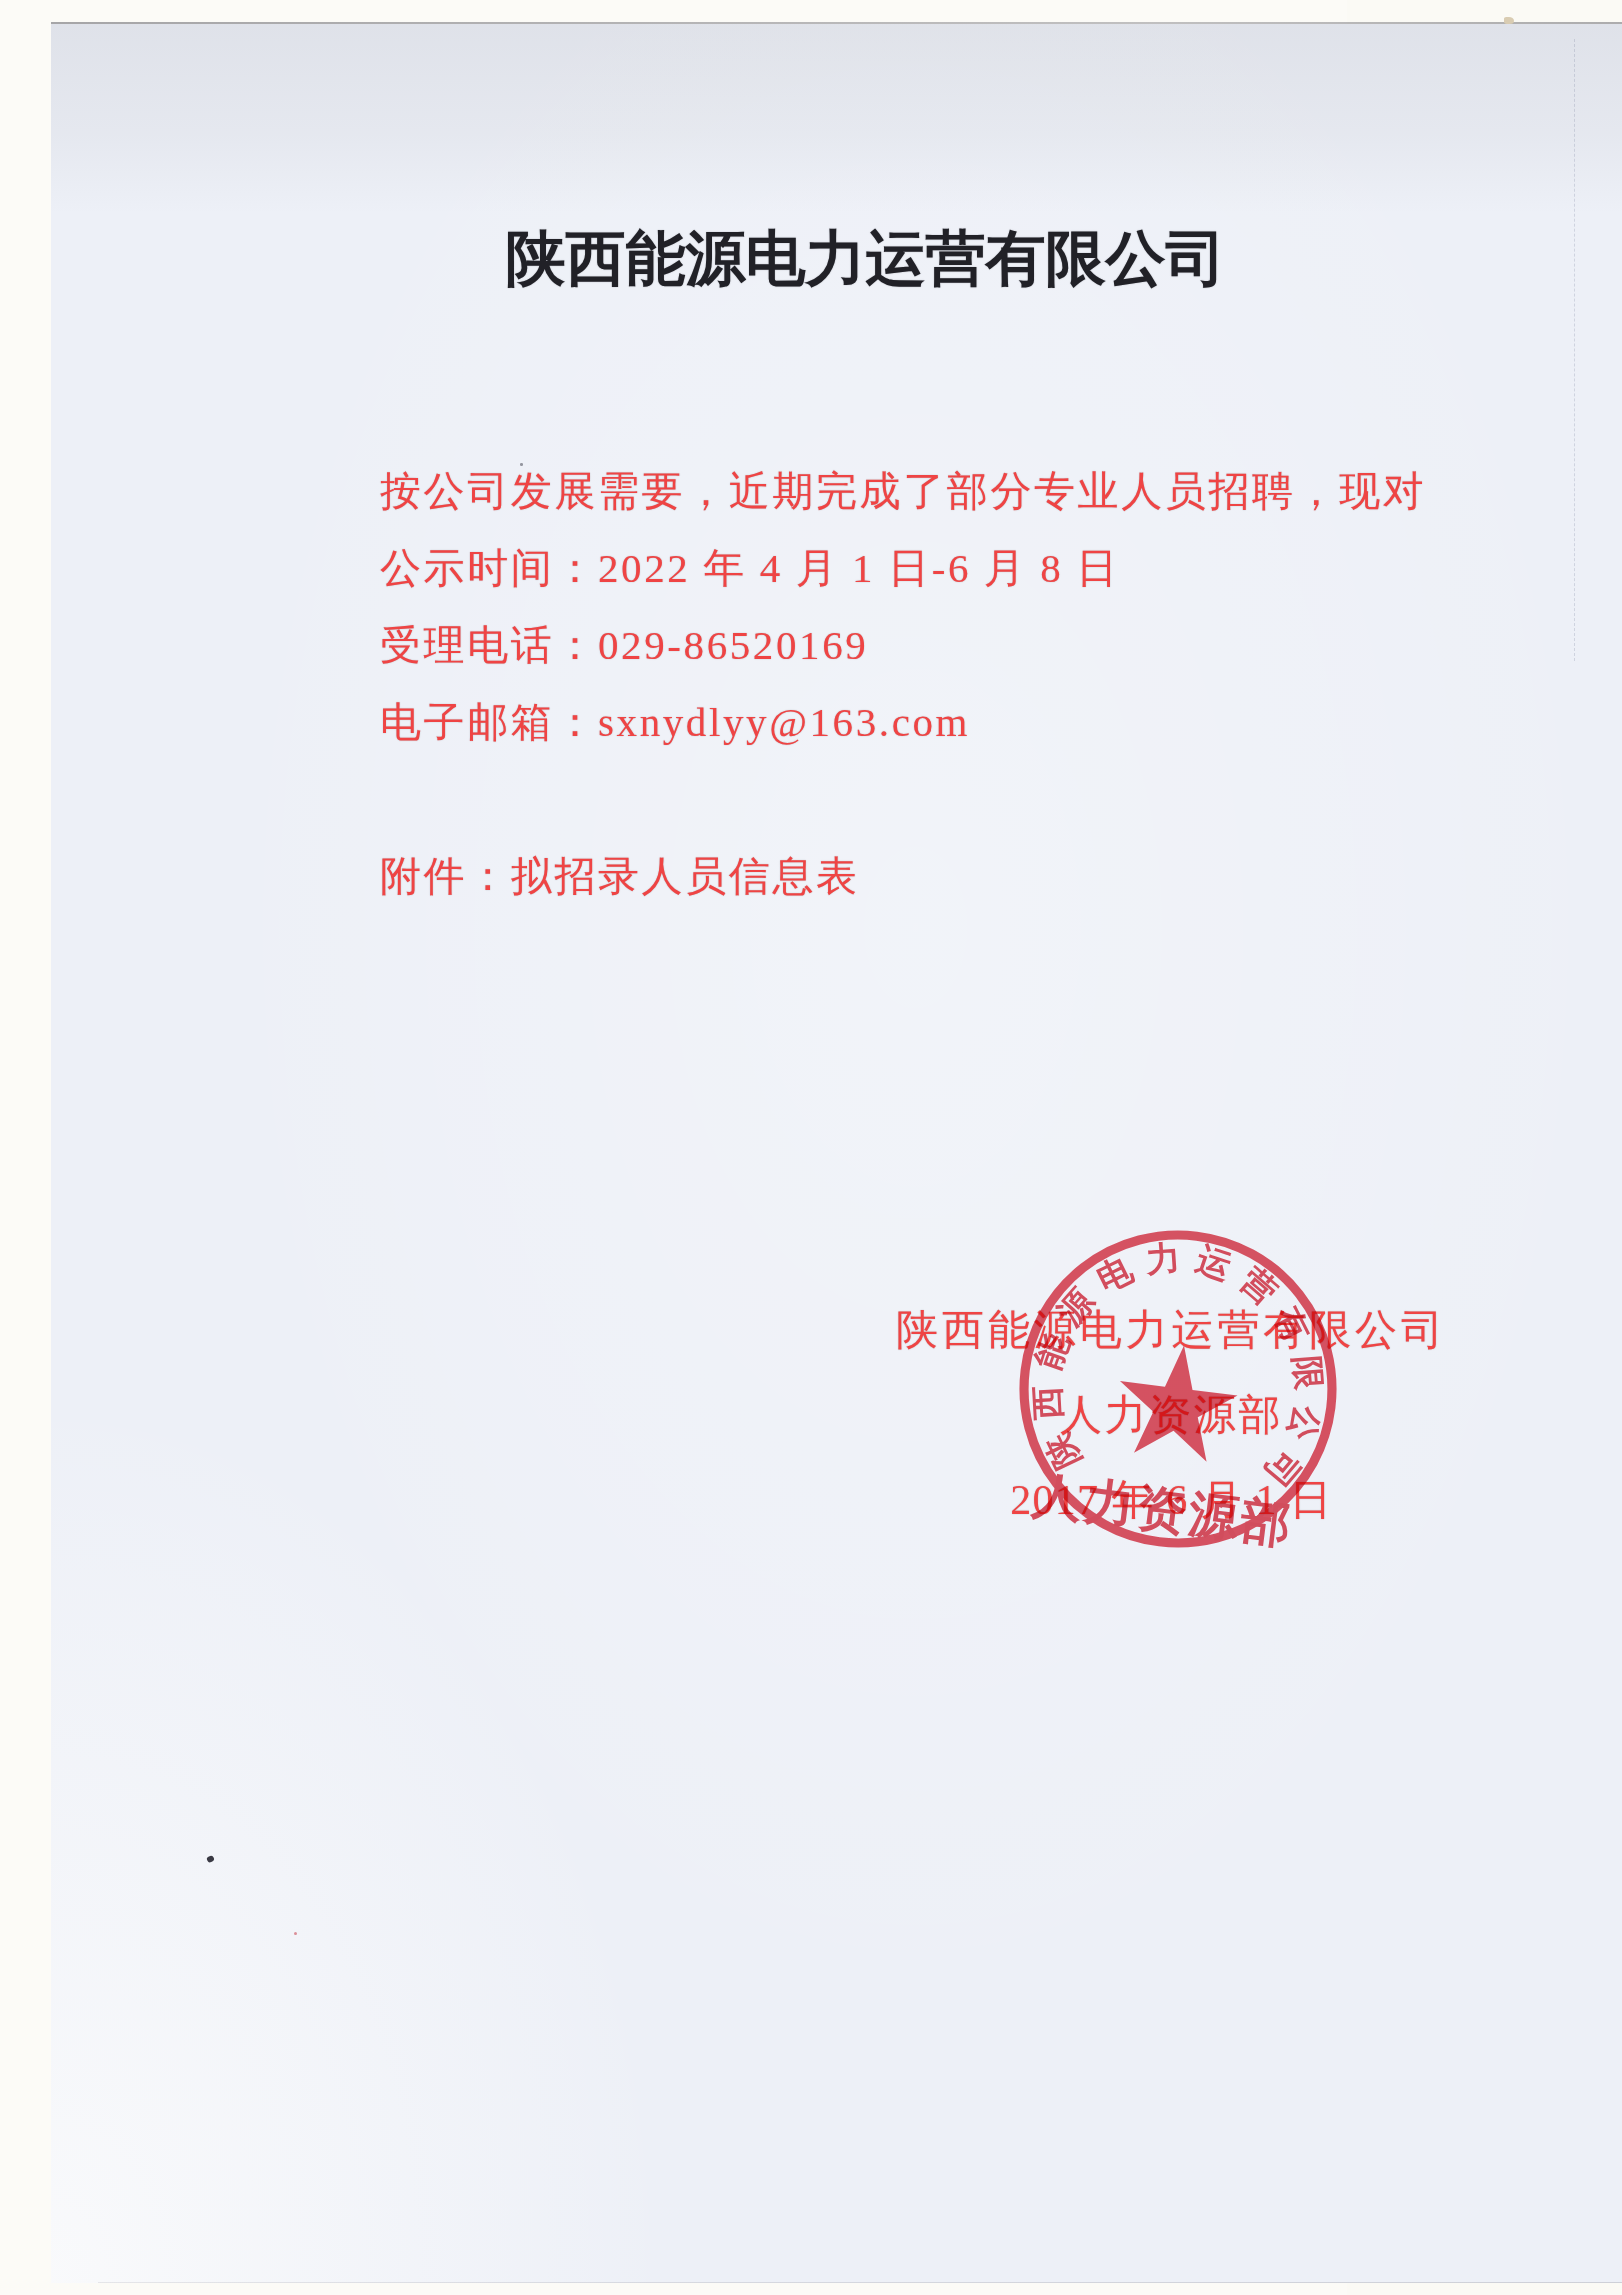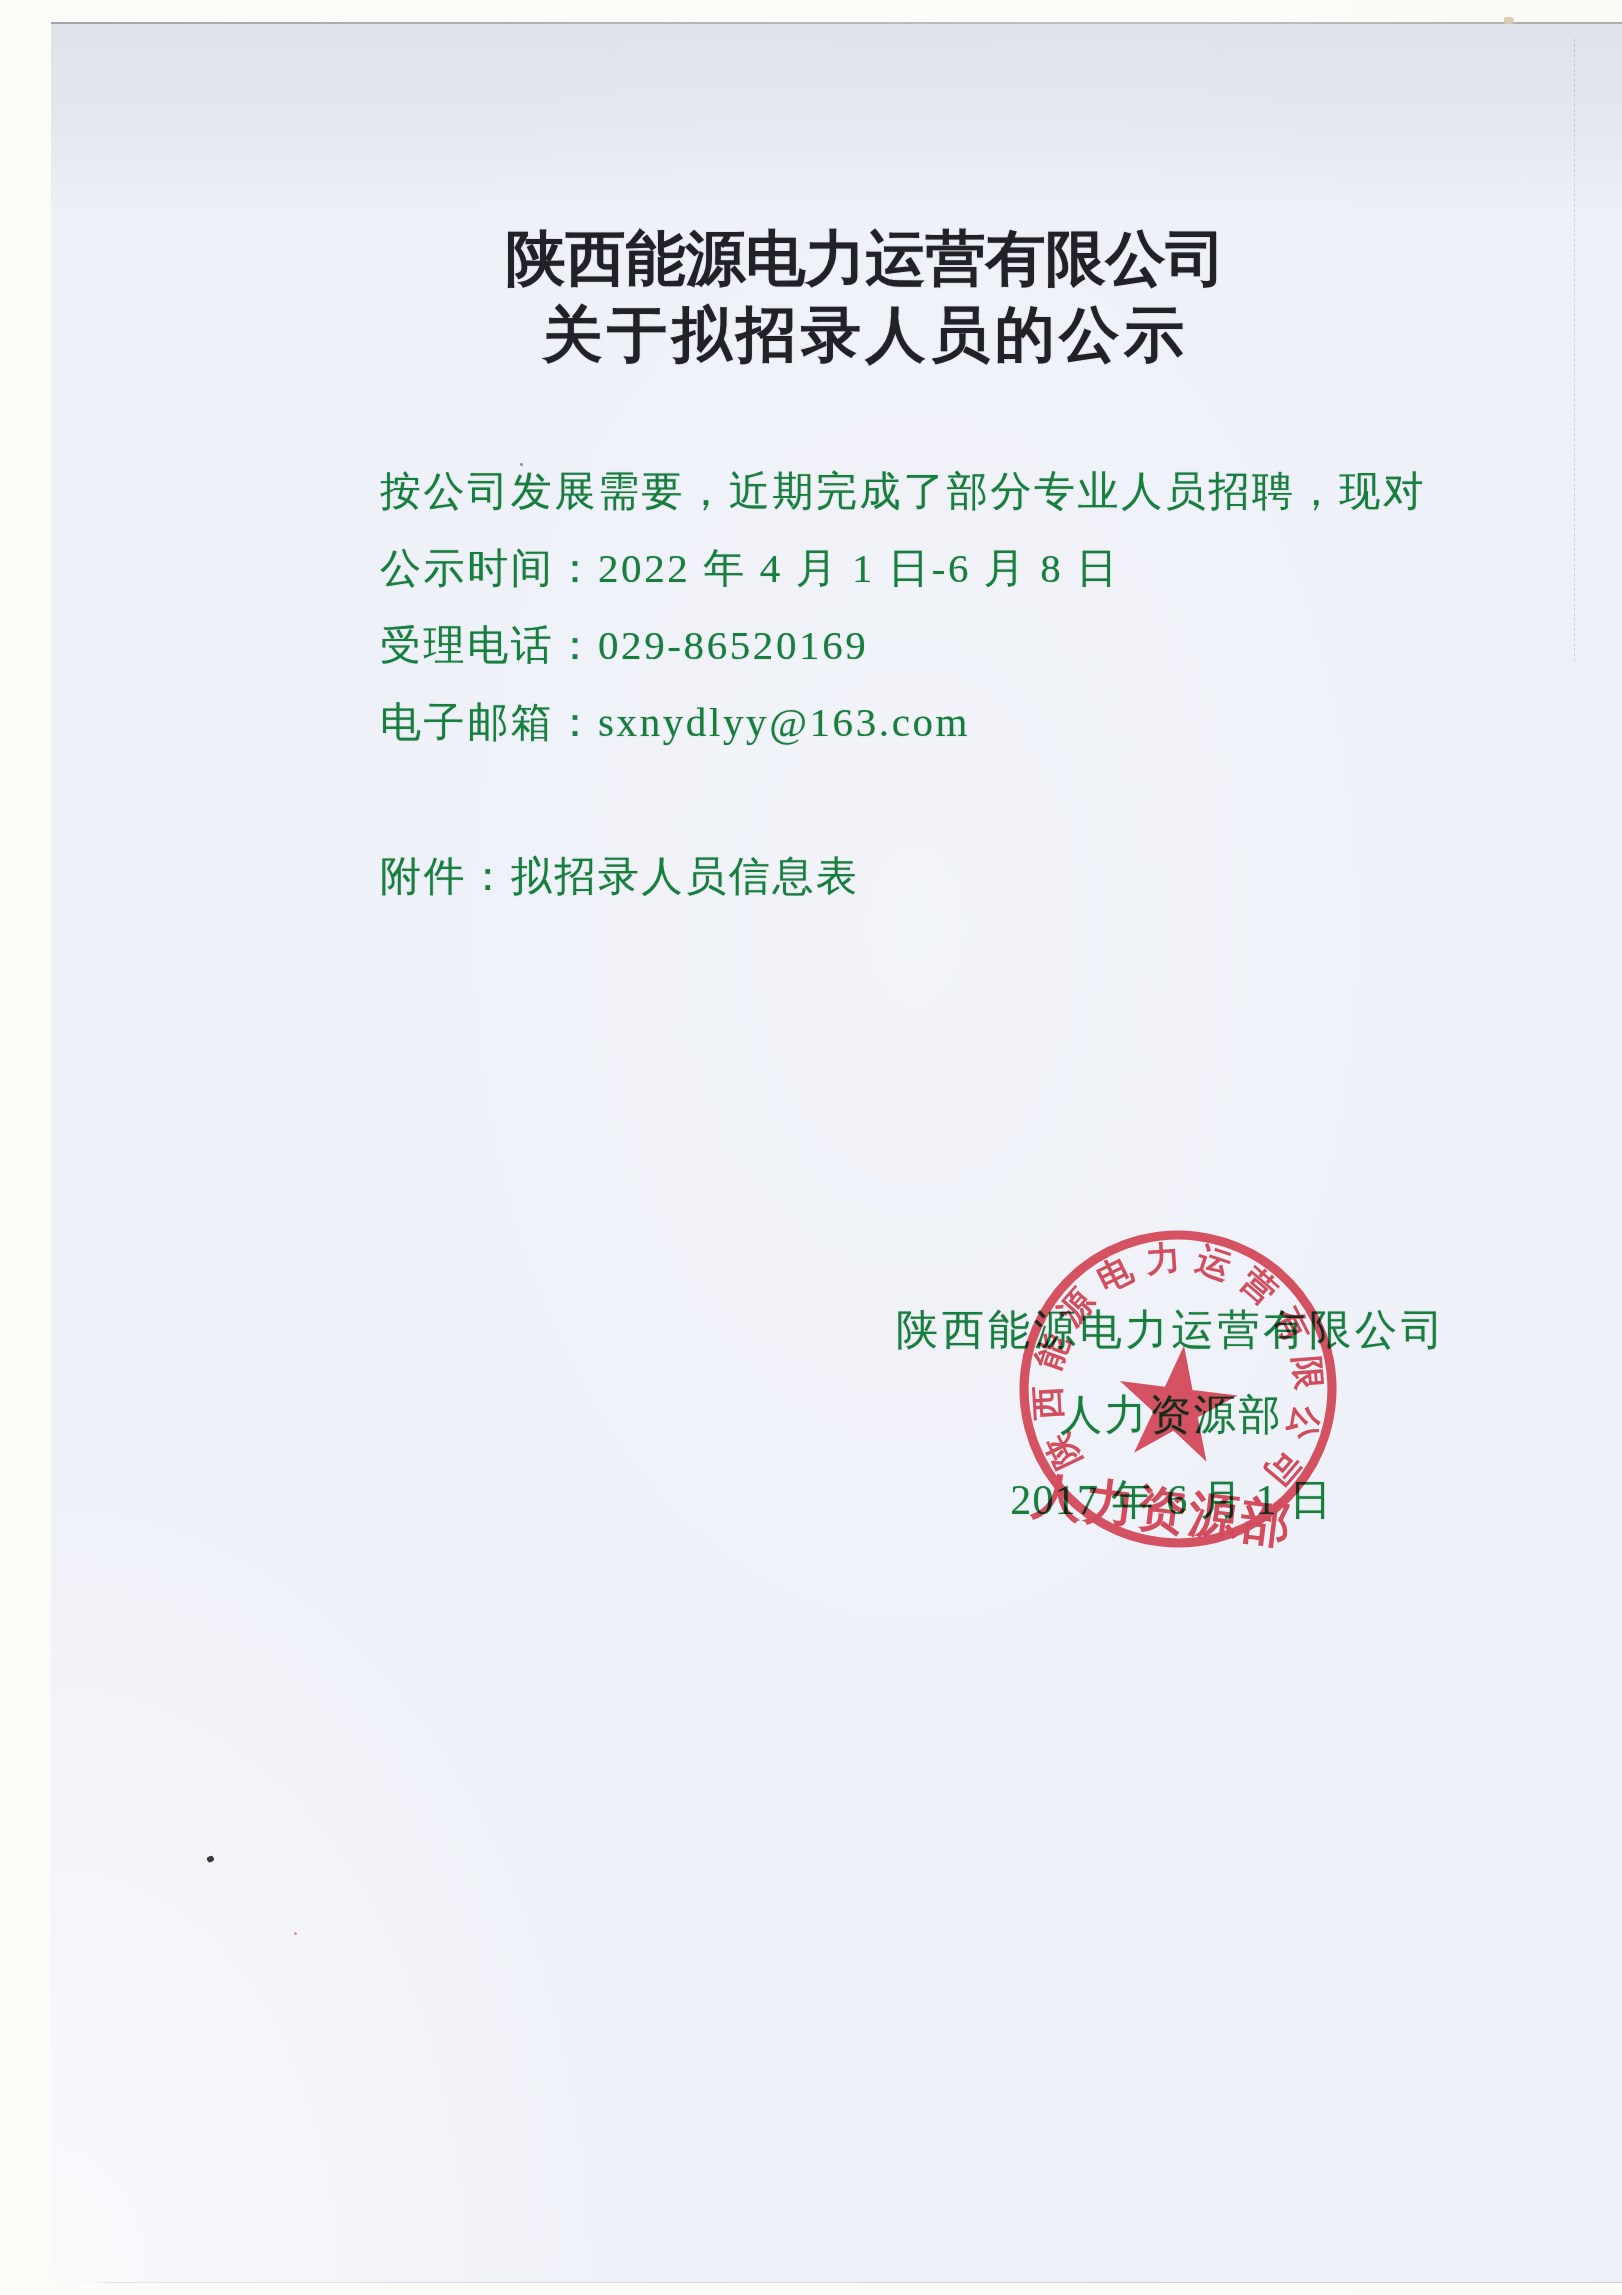--- a/index.html
+++ b/index.html
@@ -48,21 +48,21 @@
   }
   .fold-crease {
     position: absolute;
     left: 1574px;
     top: 39px;
     height: 622px;
     width: 0;
     border-left: 1.3px dashed rgba(100,110,140,0.22);
   }
   
-  .ink { color: #15803d; text-shadow: 0 0 1.3px rgba(43,43,51,0.30); }
+  .ink { color: #ef4444; text-shadow: 0 0 1.3px rgba(43,43,51,0.30); }
 
   .title-block {
     position: absolute;
     left: 296px;
     width: 1139px;
     top: 221px;
     text-align: center;
     font-weight: 700;
     color: #212127;
     text-shadow: 0 0 1.3px rgba(30,30,36,0.35);
@@ -166,21 +166,20 @@
 
 <div class="scan">
 
   <div class="paper"></div>
   <div class="paper-top-edge"></div>
   <div class="paper-bottom-edge"></div>
   <div class="fold-crease"></div>
 
   <div class="title-block">
     <div class="title-line l1">陕西能源电力运营有限公司</div>
-    <div class="title-line l2">关于拟招录人员的公示</div>
   </div>
 
   <div class="flow-block ink">
     <div class="flow-line indent">按公司发展需要，近期完成了部分专业人员招聘，现对</div>
     <div class="flow-line indent">公示时间：2022 年 4 月 1 日-6 月 8 日</div>
     <div class="flow-line indent">受理电话：029-86520169</div>
     <div class="flow-line indent">电子邮箱：sxnydlyy@163.com</div>
     <div class="flow-line"></div>
     <div class="flow-line indent">附件：拟招录人员信息表</div>
   </div>

